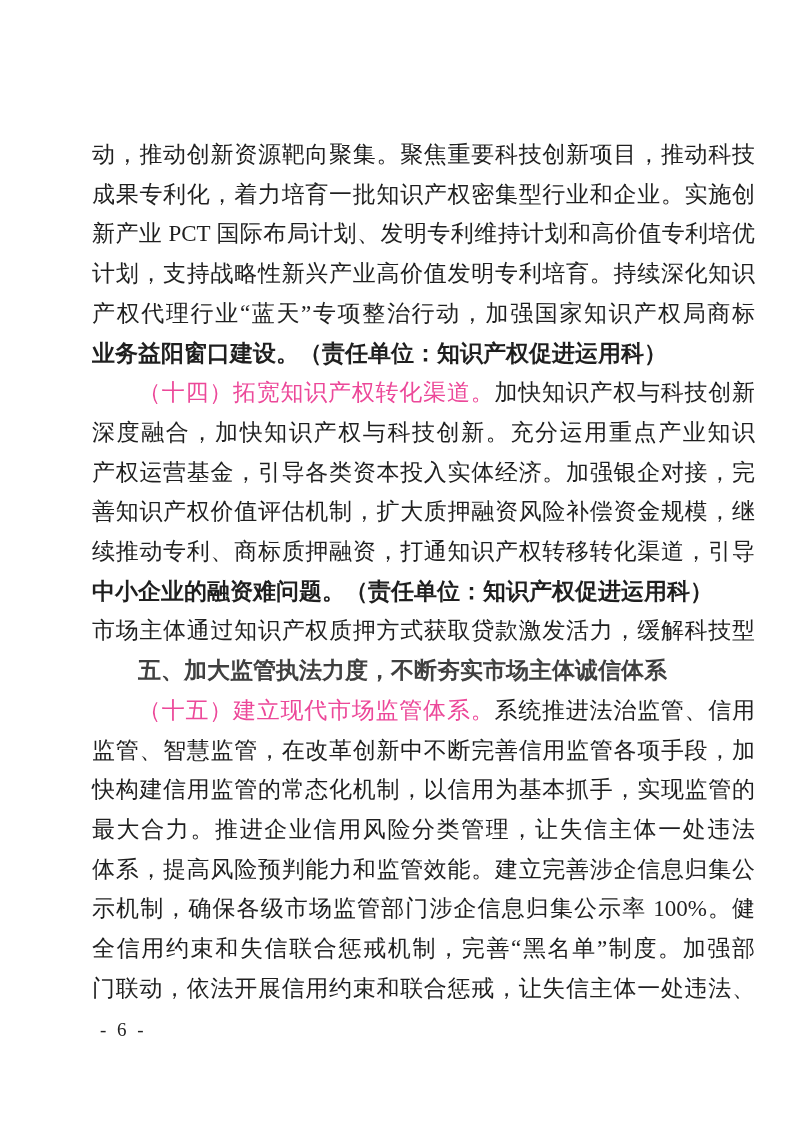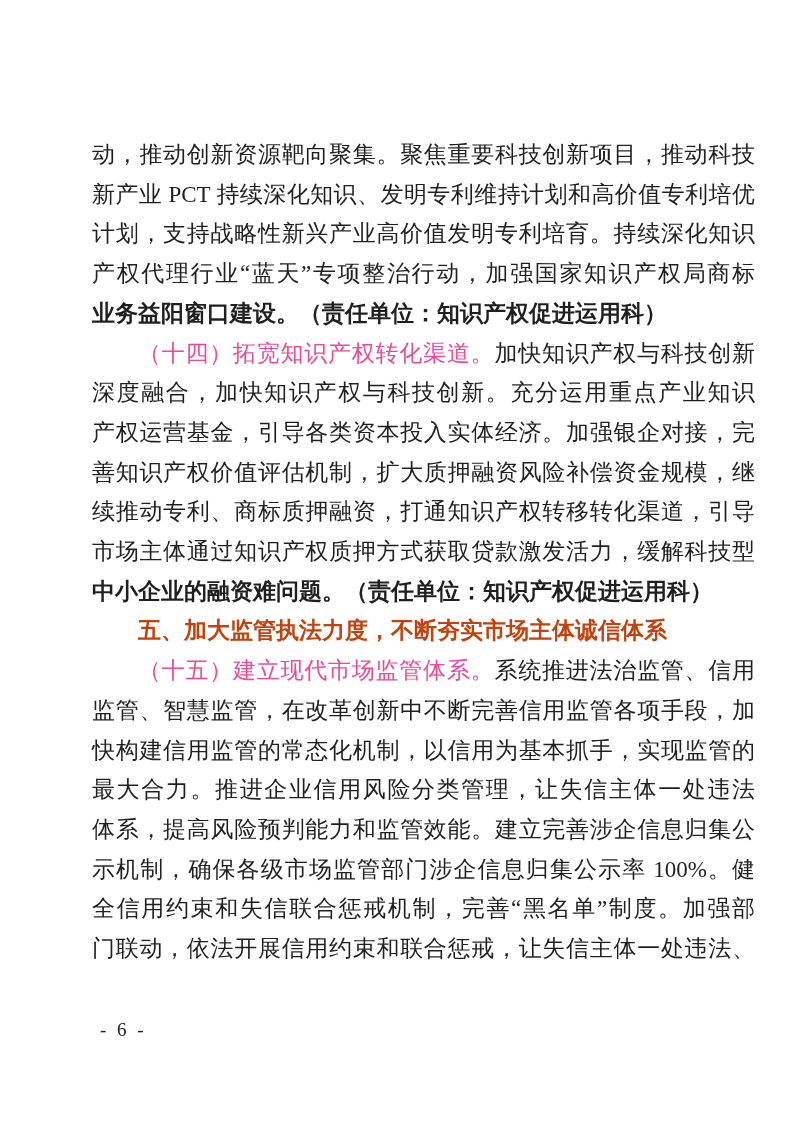--- a/index.html
+++ b/index.html
@@ -35,21 +35,21 @@
     text-align: left;
     text-align-last: left;
     font-weight: bold;
   }
   .indent {
     text-indent: 2em;
   }
   .heading {
     font-family: "Liberation Sans", "DejaVu Sans", sans-serif;
     font-weight: bold;
-    color: #c2410c;
+    color: #404040;
     text-align: left;
     text-align-last: left;
   }
   .kaiti {
     
     color: #ec4899;
   }
   .page-number {
     position: absolute;
     left: 100px;
@@ -60,32 +60,33 @@
     color: #222222;
   }
 </style>
 </head>
 <body>
 
 <div class="page">
   <div class="text-block">
 
     <div class="line just">动，推动创新资源靶向聚集。聚焦重要科技创新项目，推动科技</div>
-    <div class="line just">新产业 PCT 持续深化知识、发明专利维持计划和高价值专利培优</div>
+    <div class="line just">成果专利化，着力培育一批知识产权密集型行业和企业。实施创</div>
+    <div class="line just">新产业 PCT 国际布局计划、发明专利维持计划和高价值专利培优</div>
     <div class="line just">计划，支持战略性新兴产业高价值发明专利培育。持续深化知识</div>
     <div class="line just">产权代理行业“蓝天”专项整治行动，加强国家知识产权局商标</div>
     <div class="line lastline">业务益阳窗口建设。（责任单位：知识产权促进运用科）</div>
 
     <div class="line just indent"><span class="kaiti">（十四）拓宽知识产权转化渠道。</span><span>加快知识产权与科技创新</span></div>
     <div class="line just">深度融合，加快知识产权与科技创新。充分运用重点产业知识</div>
     <div class="line just">产权运营基金，引导各类资本投入实体经济。加强银企对接，完</div>
     <div class="line just">善知识产权价值评估机制，扩大质押融资风险补偿资金规模，继</div>
     <div class="line just">续推动专利、商标质押融资，打通知识产权转移转化渠道，引导</div>
+    <div class="line lastline">中小企业的融资难问题。（责任单位：知识产权促进运用科）</div>
     <div class="line just">市场主体通过知识产权质押方式获取贷款激发活力，缓解科技型</div>
-    <div class="line lastline">中小企业的融资难问题。（责任单位：知识产权促进运用科）</div>
 
     <div class="line heading indent">五、加大监管执法力度，不断夯实市场主体诚信体系</div>
 
     <div class="line just indent"><span class="kaiti">（十五）建立现代市场监管体系。</span><span>系统推进法治监管、信用</span></div>
     <div class="line just">监管、智慧监管，在改革创新中不断完善信用监管各项手段，加</div>
     <div class="line just">快构建信用监管的常态化机制，以信用为基本抓手，实现监管的</div>
     <div class="line just">最大合力。推进企业信用风险分类管理，让失信主体一处违法</div>
     <div class="line just">体系，提高风险预判能力和监管效能。建立完善涉企信息归集公</div>
     <div class="line just">示机制，确保各级市场监管部门涉企信息归集公示率 100%。健</div>
     <div class="line just">全信用约束和失信联合惩戒机制，完善“黑名单”制度。加强部</div>

